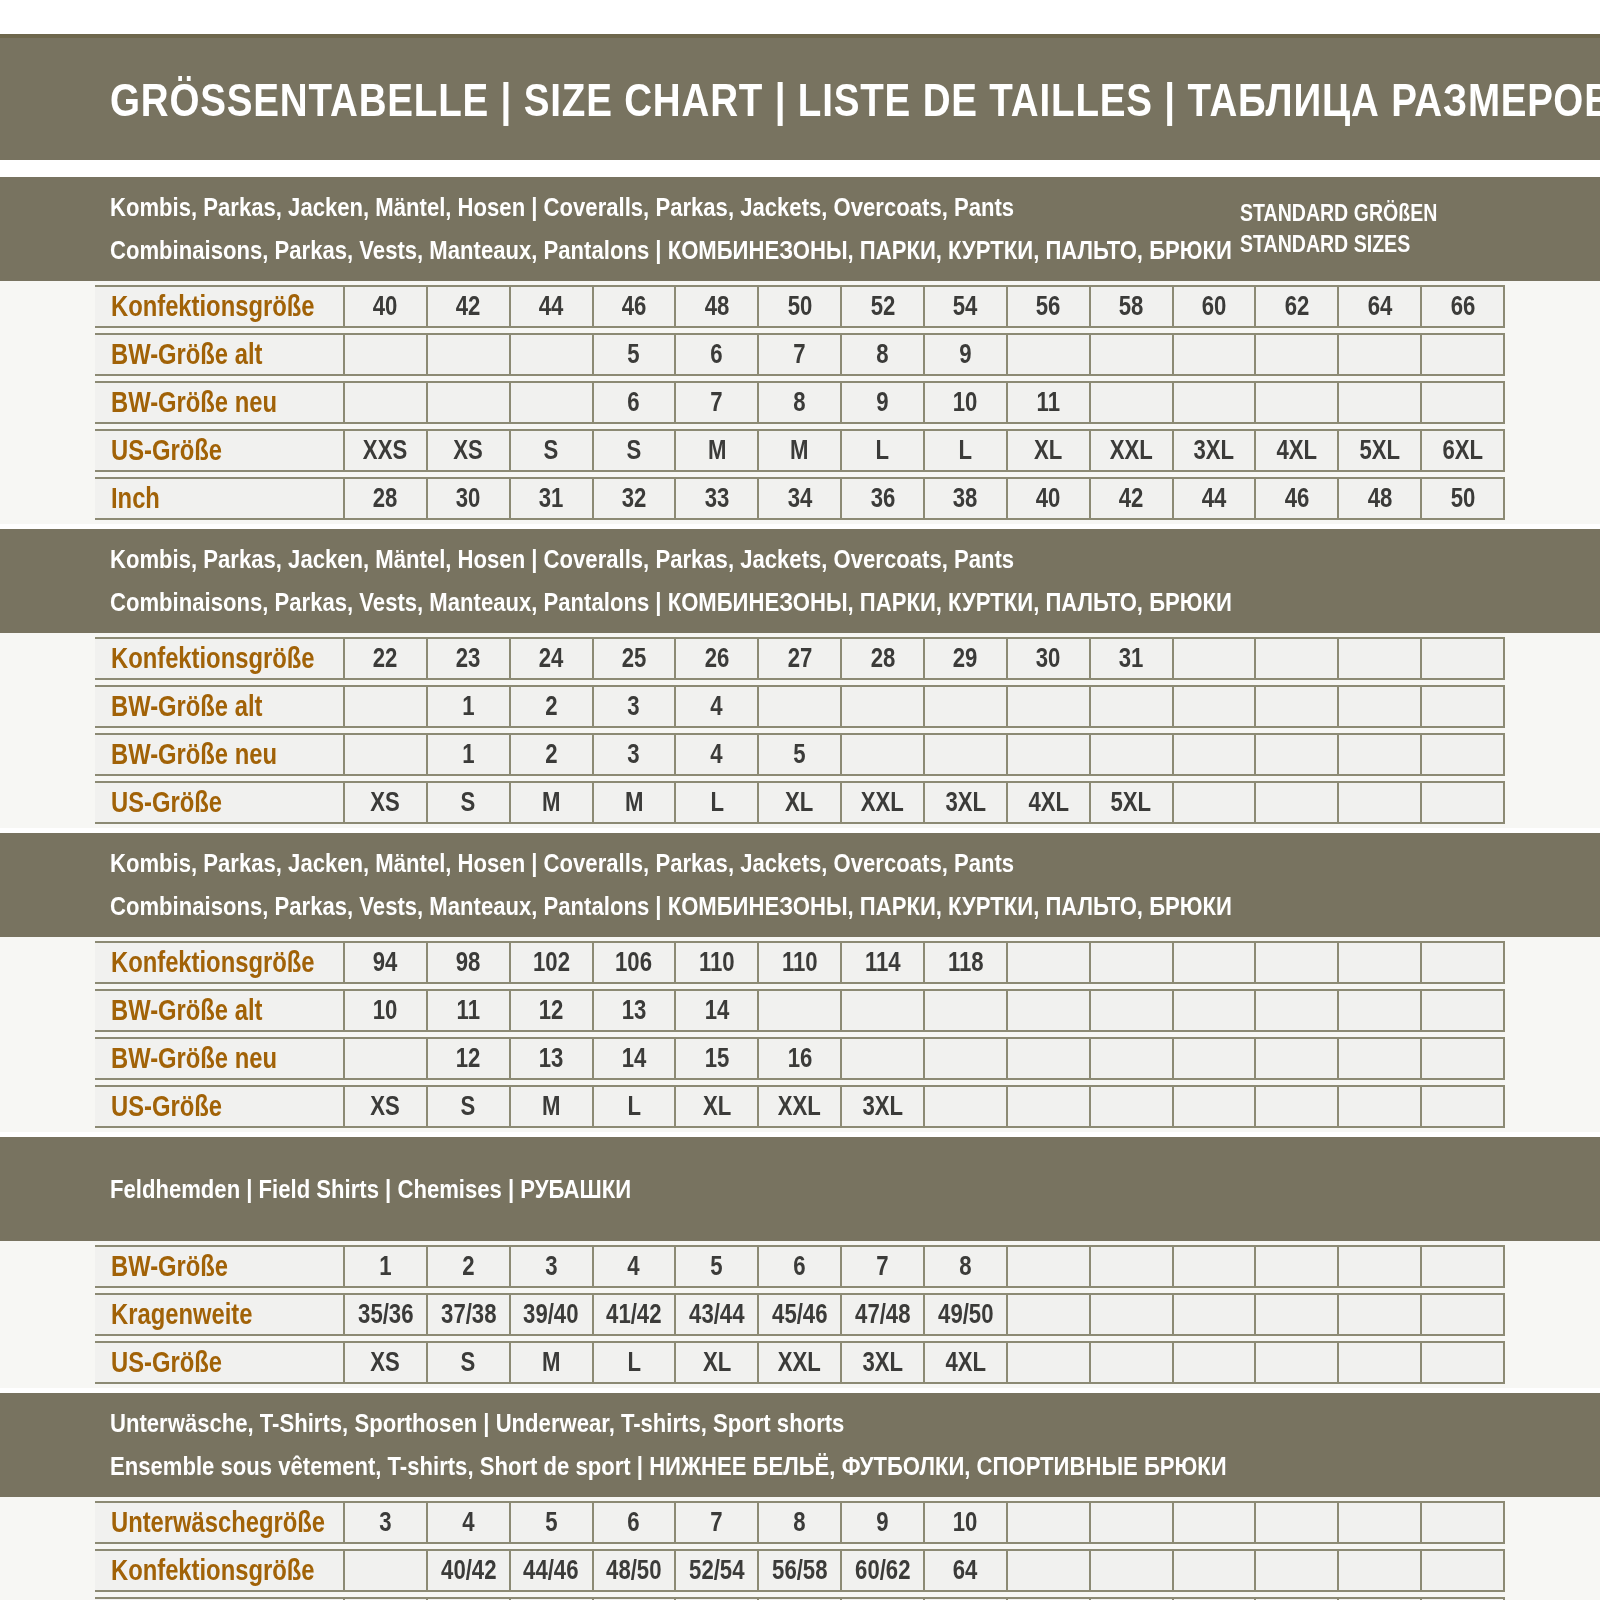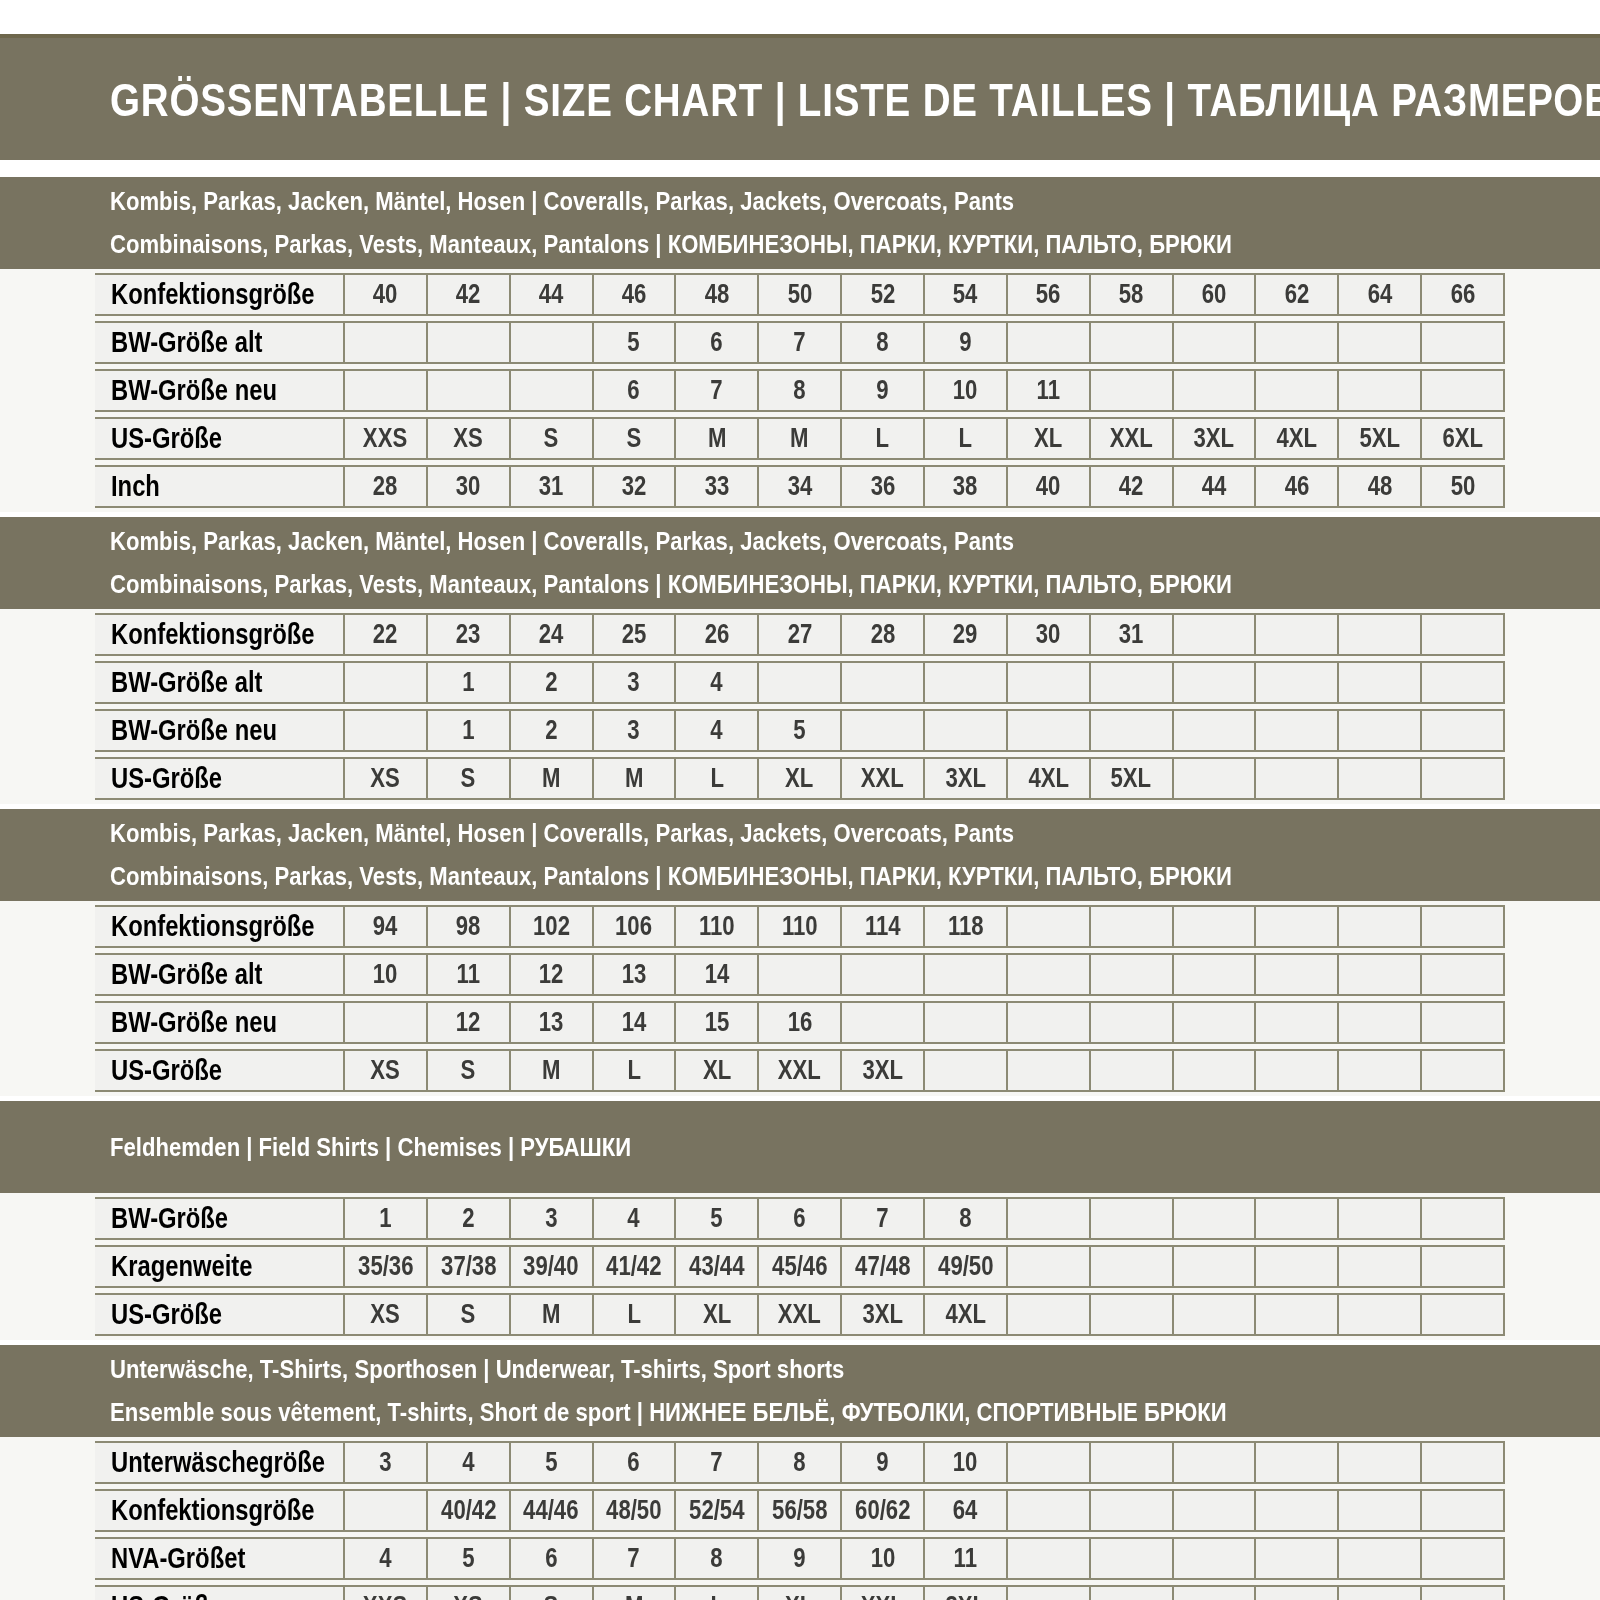--- a/index.html
+++ b/index.html
@@ -17,21 +17,21 @@
   .topline { margin-top:34px; height:4px; background:#6e674c; }
 
   .banner {
     height:122px; background:#787360; color:#ffffff;
     display:flex; align-items:center; padding-left:110px;
   }
   .banner-title { font-size:47px; font-weight:bold; letter-spacing:1px; }
 
   .band {
     margin-top:5px;
-    height:92px; background:#787360; color:#ffffff;
+    height:104px; background:#787360; color:#ffffff;
     position:relative;
     display:flex; flex-direction:column; justify-content:center;
     padding-left:110px; gap:12px;
   }
   .band.first { margin-top:17px; }
   .band-line { font-size:26px; font-weight:bold; transform:scaleX(0.85); transform-origin:0 50%; white-space:nowrap; }
   .band-line:empty { display:none; }
   .badge {
     position:absolute; left:1240px; top:50%; transform:translateY(-50%);
     font-size:23px; font-weight:bold; line-height:31px;
@@ -42,21 +42,21 @@
   .table-strip { background:#f7f7f4; padding:4px 0; }
   .trow {
     display:flex; width:1410px; margin-left:95px;
     height:43px; background:#f1f1ef;
     border-top:2px solid #8c8a74; border-bottom:2px solid #8c8a74; border-right:2px solid #8c8a74;
   }
   .trow + .trow { margin-top:5px; }
   .tlabel {
     width:250px; flex:none;
     display:flex; align-items:center; padding-left:16px;
-    font-size:29px; font-weight:bold; color:#000000;
+    font-size:29px; font-weight:bold; color:#a16207;
     border-right:2px solid #8c8a74;
   }
   .tcell {
     flex:1; display:flex; align-items:center; justify-content:center;
     font-size:27px; font-weight:bold; color:#3b3b39;
     border-right:2px solid #8c8a74;
   }
   .tcell:last-child { border-right:none; }
 </style>
 </head>
@@ -64,20 +64,24 @@
 
 <div class="topline"></div>
 
 <div class="banner">
   <span class="banner-title cond">GRÖSSENTABELLE | SIZE CHART | LISTE DE TAILLES | ТАБЛИЦА РАЗМЕРОВ</span>
 </div>
 
 <div class="band first">
   <div class="band-line">Kombis, Parkas, Jacken, Mäntel, Hosen | Coveralls, Parkas, Jackets, Overcoats, Pants</div>
   <div class="band-line">Combinaisons, Parkas, Vests, Manteaux, Pantalons | КОМБИНЕЗОНЫ, ПАРКИ, КУРТКИ, ПАЛЬТО, БРЮКИ</div>
+  <div class="badge">
+    <div>STANDARD GRÖßEN</div>
+    <div>STANDARD SIZES</div>
+  </div>
 </div>
 <div class="table-strip">
   <div class="size-table">
       <div class="trow">
         <div class="tlabel">
           <span class="cond">Konfektionsgröße</span>
         </div>
         <div class="tcell">
           <span class="cond-c">40</span>
         </div>

